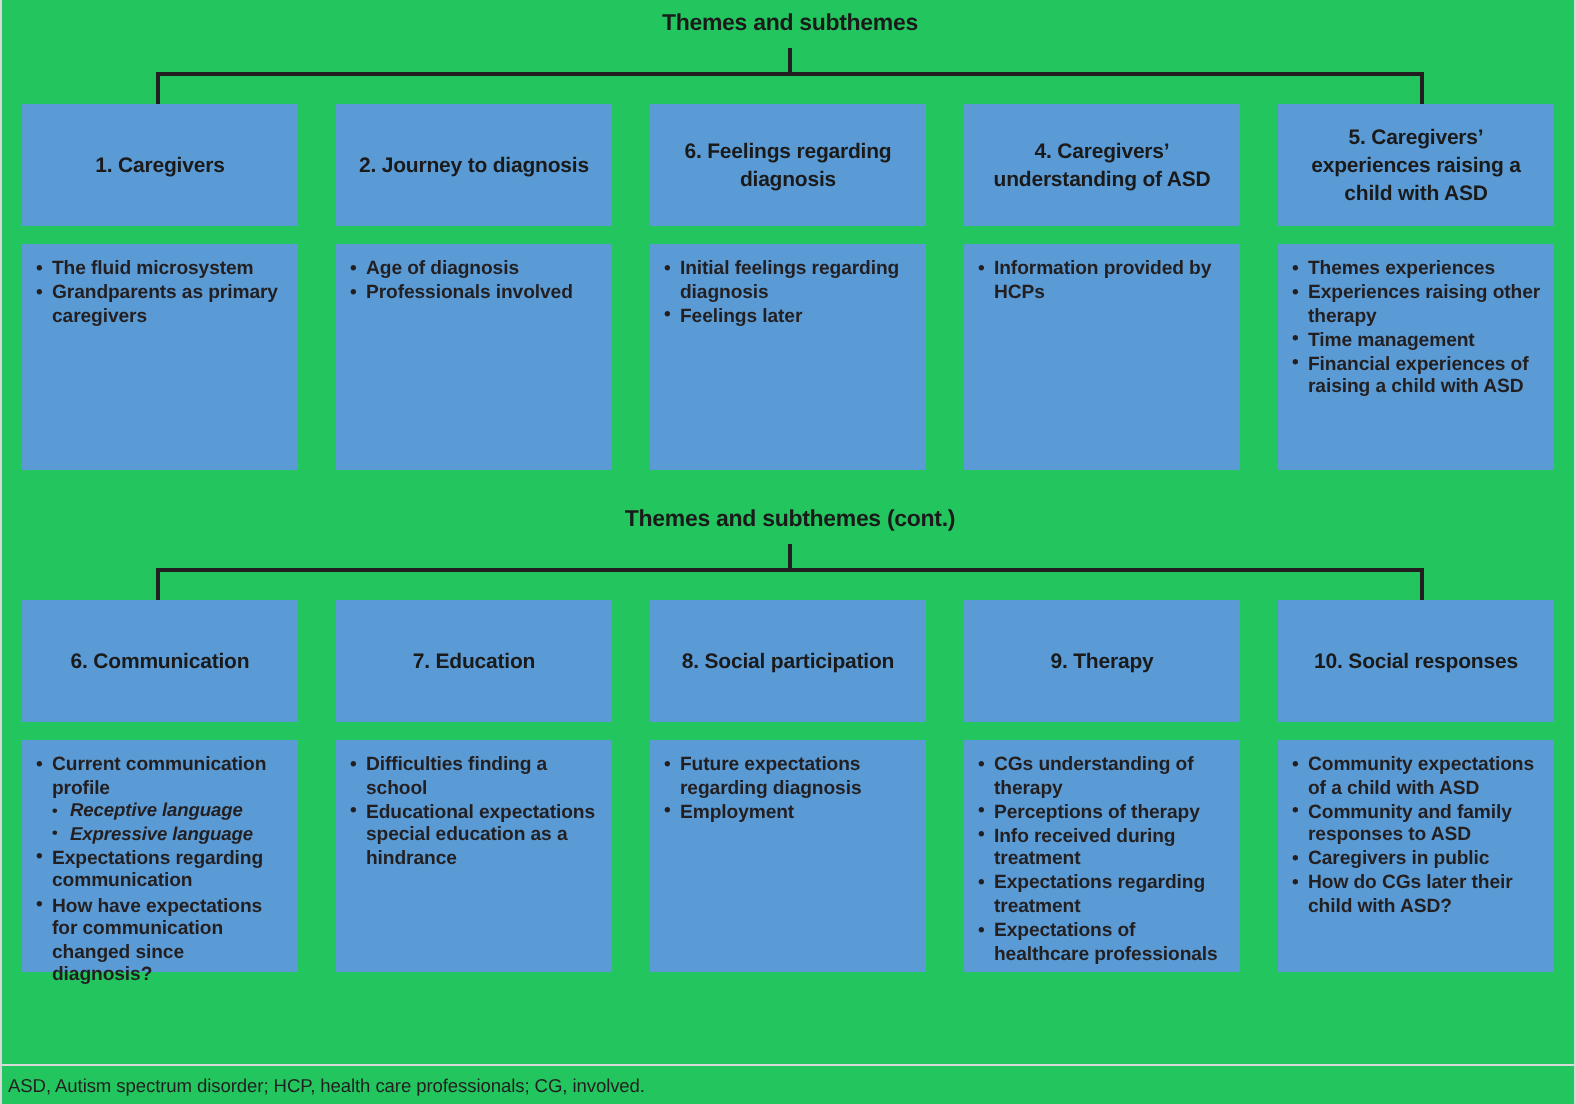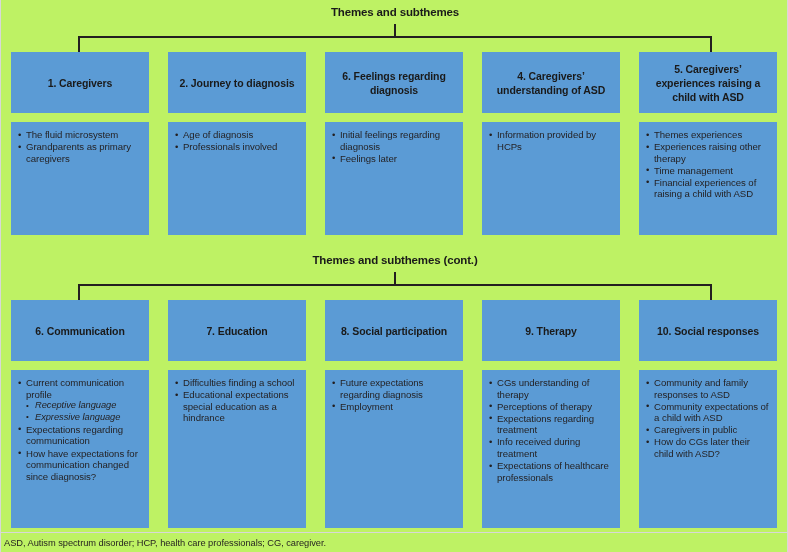--- a/index.html
+++ b/index.html
@@ -8,21 +8,21 @@
     background: #ffffff;
   }
   body {
     font-family: "Liberation Sans", sans-serif;
     color: #231f20;
   }
   #figure {
     position: relative;
     width: 788px;
     height: 552px;
-    background: #bef264;
+    background: #22c55e;
     overflow: hidden;
     box-sizing: border-box;
     border-left: 1px solid #d8d8d8;
     border-right: 1px solid #d8d8d8;
   }
 
   
   .section {
     position: absolute;
     left: 0;
@@ -109,35 +109,36 @@
     letter-spacing: -0.1px;
   }
 
   .sub-box {
     background: #5b9bd5;
     margin-top: 9px;
     box-sizing: border-box;
     padding: 7px 6px 6px 6px;
   }
   #section-1 .sub-box { height: 113px; }
-  #section-2 .sub-box { height: 158px; }
+  #section-2 .sub-box { height: 116px; }
 
   ul.bullets {
     list-style: none;
     margin: 0;
     padding: 0;
   }
   ul.bullets > li {
     position: relative;
     padding-left: 9px;
     font-size: 9.6px;
     line-height: 11.6px;
     color: #231f20;
     margin-bottom: 0.5px;
     letter-spacing: -0.05px;
+    font-weight: bold;
   }
   ul.bullets > li > .btxt { display: block; }
   ul.bullets > li::before {
     content: "\2022";
     position: absolute;
     left: 1px;
     top: -0.5px;
     font-size: 9.6px;
     line-height: 11.6px;
     color: #231f20;
@@ -360,53 +361,53 @@
         </div>
         <div class="sub-box">
           <ul class="bullets">
             <li>
               <span class="btxt">CGs understanding of therapy</span>
             </li>
             <li>
               <span class="btxt">Perceptions of therapy</span>
             </li>
             <li>
+              <span class="btxt">Info received during treatment</span>
+            </li>
+            <li>
               <span class="btxt">Expectations regarding treatment</span>
             </li>
             <li>
-              <span class="btxt">Info received during treatment</span>
-            </li>
-            <li>
               <span class="btxt">Expectations of healthcare professionals</span>
             </li>
           </ul>
         </div>
       </div>
 
       <div class="column">
         <div class="head-box">
           <span class="head-text">10. Social responses</span>
         </div>
         <div class="sub-box">
           <ul class="bullets">
             <li>
+              <span class="btxt">Community expectations of a child with ASD</span>
+            </li>
+            <li>
               <span class="btxt">Community and family responses to ASD</span>
-            </li>
-            <li>
-              <span class="btxt">Community expectations of a child with ASD</span>
             </li>
             <li>
               <span class="btxt">Caregivers in public</span>
             </li>
             <li>
               <span class="btxt">How do CGs later their child with ASD?</span>
             </li>
           </ul>
         </div>
       </div>
 
     </div>
   </div>
 
   <div id="footer-rule"></div>
-  <div id="footer-note">ASD, Autism spectrum disorder; HCP, health care professionals; CG, caregiver.</div>
+  <div id="footer-note">ASD, Autism spectrum disorder; HCP, health care professionals; CG, involved.</div>
 
 </div>
 
 </body></html>

